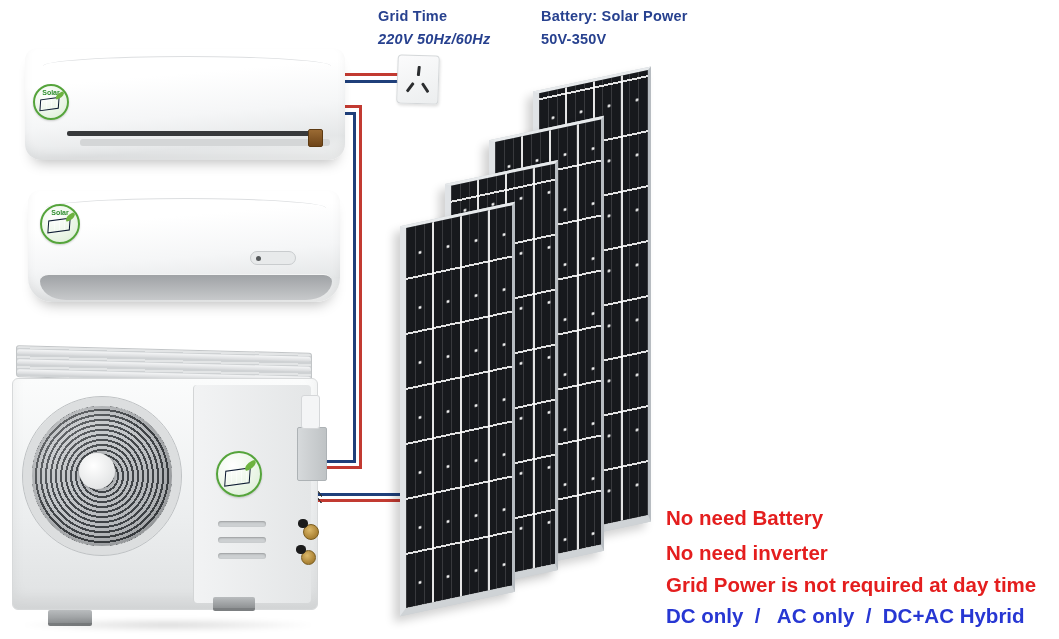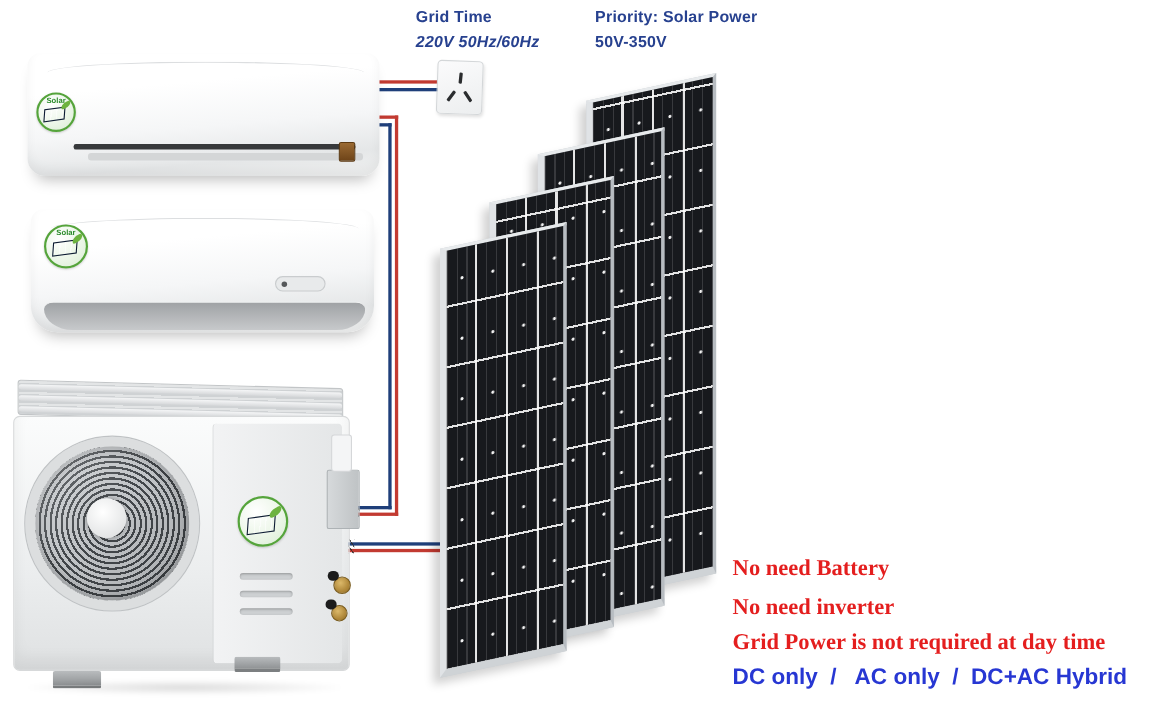--- a/index.html
+++ b/index.html
@@ -2,21 +2,21 @@
 <html style="--label_navy: #27418f; --benefit_red: #e41e1e; --mode_blue: #2737d3; --wire_red: #c23a31; --wire_blue: #1f3f7a; --panel_cell: #17191d; --panel_frame: #c9cdd2; --logo_green: #55a43b;"><head>
 <meta charset="utf-8">
 <style>
   html,body{margin:0;padding:0;background:#fff;}
   body{font-family:"Liberation Sans", sans-serif;}
   #stage{position:relative;width:1059px;height:639px;background:#ffffff;overflow:hidden;}
   [data-name]{box-sizing:border-box;}
 
   
   .navlabel{position:absolute;font-size:14.5px;font-weight:bold;color:var(--label_navy,#27418f);letter-spacing:.2px;}
-  .benefit{position:absolute;left:666px;font-size:20.5px;font-weight:bold;color:var(--benefit_red,#e41e1e);white-space:pre;font-family:Liberation Serif, serif;}
+  .benefit{position:absolute;left:666px;font-size:20.5px;font-weight:bold;color:var(--benefit_red,#e41e1e);white-space:pre;}
   .modes{position:absolute;left:666px;font-size:20.5px;font-weight:bold;color:var(--mode_blue,#2737d3);white-space:pre;}
 
   
   .wire{position:absolute;}
   .wire.red{background:var(--wire_red,#c23a31);}
   .wire.blue{background:var(--wire_blue,#1f3f7a);}
   .hatch{position:absolute;width:11px;height:13px;background:repeating-linear-gradient(55deg,#2a2a2a 0 1px,transparent 1px 4px);opacity:.8;}
 
   
   .outlet{position:absolute;left:397px;top:55px;width:42px;height:49px;background:linear-gradient(160deg,#fbfbfc,#eceeef);border:1px solid #d4d7d9;border-radius:4px;transform:rotate(2deg);box-shadow:1px 2px 3px rgba(0,0,0,.12);}
@@ -68,21 +68,21 @@
     repeating-linear-gradient(90deg,transparent 0 26px,rgba(255,255,255,.88) 26px 28px);
     background-size:28px 55px,auto,auto,auto;}
 </style>
 </head>
 <body>
 
 <div id="stage" data-name="solar-ac-system-diagram">
 
   <div class="navlabel" style="left:378px;top:8px;" data-name="night-time-label-line1">Grid Time</div>
   <div class="navlabel" style="left:378px;top:31px;font-style:italic;" data-name="night-time-label-line2">220V 50Hz/60Hz</div>
-  <div class="navlabel" style="left:541px;top:8px;" data-name="solar-priority-label-line1">Priority: Solar Power</div>
+  <div class="navlabel" style="left:541px;top:8px;" data-name="solar-priority-label-line1">Battery: Solar Power</div>
   <div class="navlabel" style="left:541px;top:31px;" data-name="solar-priority-label-line2">50V-350V</div>
 
   <div data-name="wire-grid-connection">
     <div class="wire red" style="left:340px;top:73px;width:58px;height:3px;" data-name="wire-segment"></div>
     <div class="wire blue" style="left:340px;top:80px;width:58px;height:3px;" data-name="wire-segment"></div>
   </div>
 
   <div data-name="wire-dc-connection">
     <div class="wire red" style="left:340px;top:105px;width:22px;height:3px;" data-name="wire-segment"></div>
     <div class="wire red" style="left:359px;top:105px;width:3px;height:364px;" data-name="wire-segment"></div>

